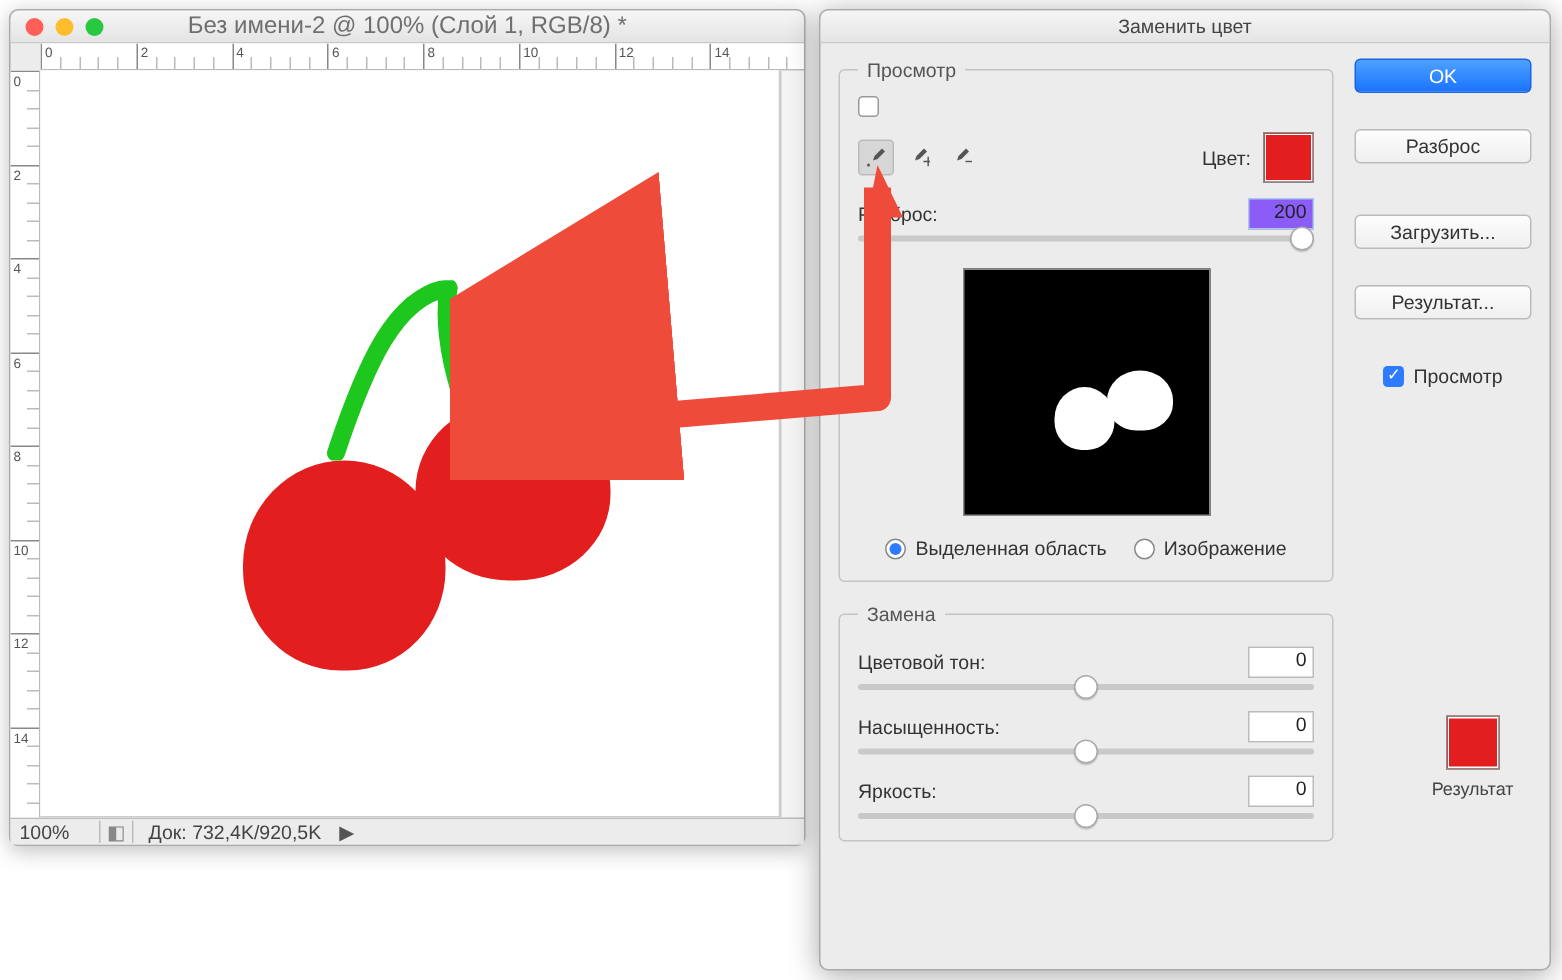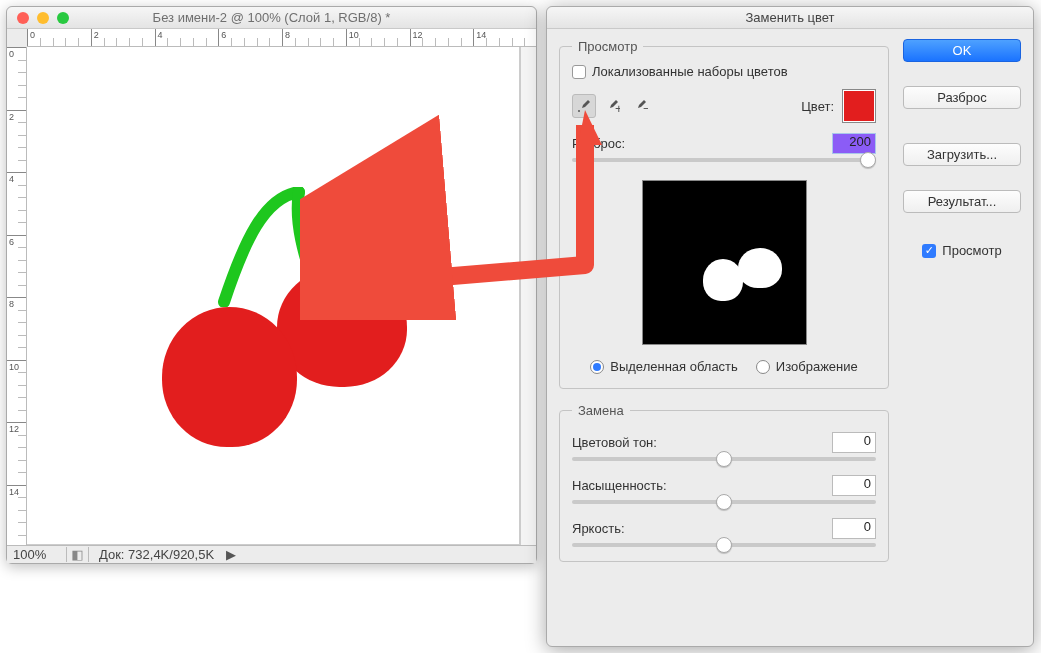--- a/index.html
+++ b/index.html
@@ -13,21 +13,21 @@
     display: flex; flex-direction: column;
   }
   .titlebar {
     height: 22px; background: linear-gradient(#f6f6f6,#e4e4e4);
     border-bottom: 1px solid #c9c9c9; border-radius: 6px 6px 0 0;
     display: flex; align-items: center; position: relative;
   }
   .traffic { display: flex; gap: 8px; padding-left: 10px; }
   .tl { width: 12px; height: 12px; border-radius: 50%; }
   .tl.r { background:#ff5f57; } .tl.y { background:#ffbd2e; } .tl.g { background:#28c940; }
-  .title-center { position:absolute; left:0; right:0; text-align:center; color:#6f6f6f; font-size:13px; }
+  .title-center { position:absolute; left:0; right:0; text-align:center; color:#6f6f6f; font-size:16px; }
 
   .ruler-h { height:18px; background:#fff; border-bottom:1px solid #bbb; margin-left:20px; position:relative; overflow:hidden;}
   .ruler-h .tick { position:absolute; top:0; height:18px; border-left:1px solid #888;}
   .ruler-h .tick span { position:absolute; left:2px; top:1px; font-size:9px; color:#555;}
   .ruler-h .minor { position:absolute; top:9px; height:9px; border-left:1px solid #bbb;}
   
   .mid-row { flex:1; display:flex; }
   .ruler-v { width:20px; background:#fff; border-right:1px solid #bbb; position:relative; overflow:hidden;}
   .ruler-v .tick { position:absolute; left:0; width:20px; border-top:1px solid #888;}
   .ruler-v .tick span { position:absolute; left:2px; top:1px; font-size:9px; color:#555;}
@@ -269,21 +269,20 @@
 <div class="dialog">
   <div class="dtitle">Заменить цвет</div>
   <div class="dialog-body">
     <div class="left-col">
 
       <fieldset>
         <legend>Просмотр</legend>
 
         <div class="row">
           <div class="checkbox"></div>
-          <span class="label">Локализованные наборы цветов</span>
         </div>
 
         <div class="row" style="justify-content:space-between;">
           <div class="eyedrops">
             <div class="ed-btn active">
               <svg width="16" height="16" viewBox="0 0 16 16">
                   <path d="M13 3l-1-1-5 5-1 3 3-1 5-5-1-1z" fill="#555"></path>
                   <circle cx="3" cy="13" r="1" fill="#555"></circle>
                 </svg>
             </div>
@@ -371,13 +370,17 @@
       <div class="btn">Разброс</div>
       <div class="btn" style="margin-top:10px;">Загрузить...</div>
       <div class="btn">Результат...</div>
       <div class="preview-check">
         <div class="chk">✓</div>
         <span class="label">Просмотр</span>
       </div>
     </div>
   </div>
 
+  <div class="result-block">
+    <div class="swatch color-red"></div>
+    <span class="result-label">Результат</span>
+  </div>
 </div>
 
 </body></html>

